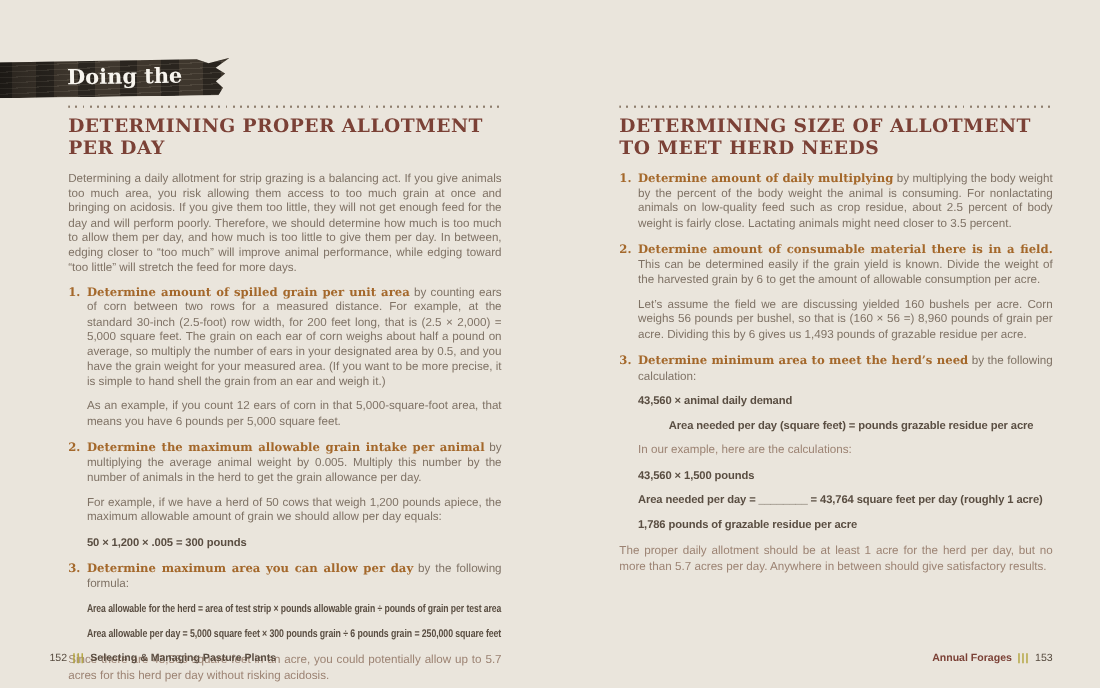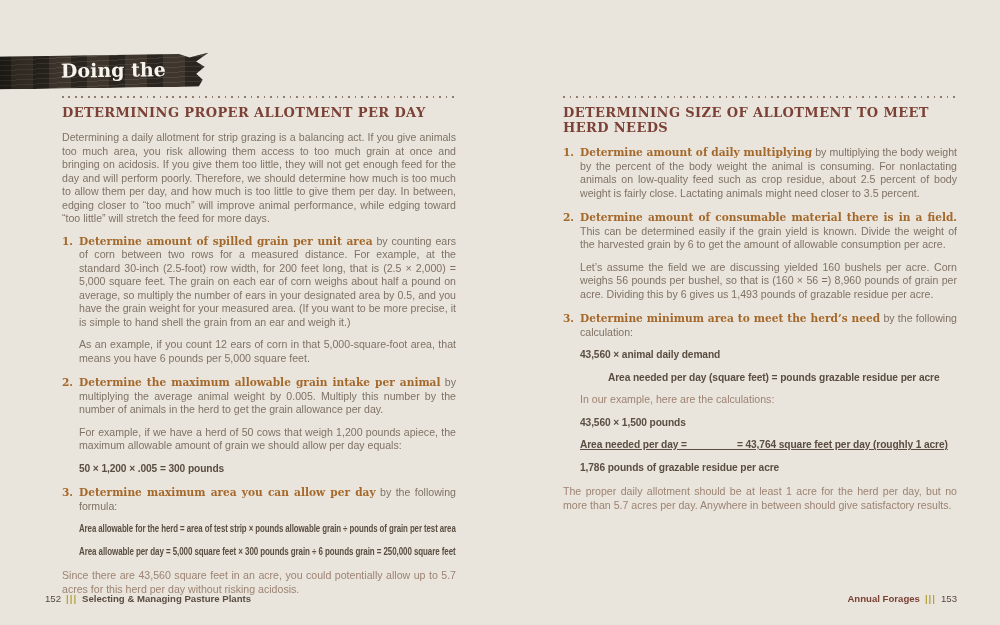--- a/index.html
+++ b/index.html
@@ -41,21 +41,21 @@
   .column.right { left: 563px; }
 
   .dotted-rule {
     height: 2px;
     margin-bottom: 7px;
     background: repeating-linear-gradient(90deg, #8e7e6d 0, #8e7e6d 1.8px, transparent 1.8px, transparent 6.5px);
   }
 
   .section-title {
     font-family: "DejaVu Serif", serif;
-    font-size: 13px;
+    font-size: 17px;
     font-weight: bold;
     letter-spacing: 0.4px;
     color: #7b4136;
     margin: 5px 0 11px 0;
   }
 
   .body {
     font-size: 10.6px;
     line-height: 13.5px;
     color: #7f7265;
@@ -164,21 +164,21 @@
     </div>
 
     <div class="item">
       <span class="num">3.</span>
       <div class="item-content">
         <p class="body"><span class="lead">Determine minimum area to meet the herd’s need</span> <span>by the following calculation:</span></p>
         <p class="formula fit-line" style="white-space: nowrap; transform-origin: 0px 50%;">43,560 × animal daily demand</p>
         <p class="formula fit-line" style="white-space: nowrap; transform-origin: 0px 50%; margin-left: 28px;">Area needed per day (square feet) = pounds grazable residue per acre</p>
         <p class="body note">In our example, here are the calculations:</p>
         <p class="formula fit-line" style="white-space: nowrap; transform-origin: 0px 50%;">43,560 × 1,500 pounds</p>
-        <p class="formula fit-line" style="white-space: nowrap; transform-origin: 0px 50%; text-decoration: underline;">Area needed per day = ________ = 43,764 square feet per day (roughly 1 acre)</p>
+        <p class="formula fit-line" style="white-space: nowrap; transform-origin: 0px 50%;">Area needed per day = ________ = 43,764 square feet per day (roughly 1 acre)</p>
         <p class="formula fit-line" style="white-space: nowrap; transform-origin: 0px 50%;">1,786 pounds of grazable residue per acre</p>
       </div>
     </div>
 
     <p class="body closing">The proper daily allotment should be at least 1 acre for the herd per day, but no more than 5.7 acres per day. Anywhere in between should give satisfactory results.</p>
   </div>
 
   <div class="footer-left">
     <span class="page-num">152</span><span class="divider">|||</span><span class="book-title">Selecting &amp; Managing Pasture Plants</span>
   </div>

